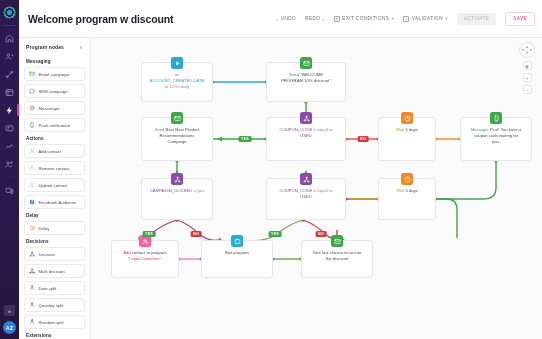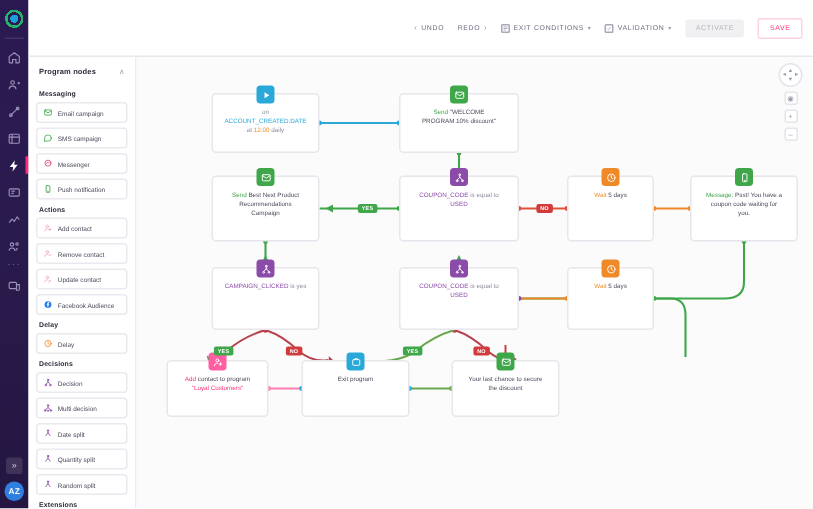--- a/index.html
+++ b/index.html
@@ -229,20 +229,21 @@
         </svg>
     </div>
 
     <div class="spacer"></div>
 
     <div class="collapse">»</div>
     <div class="avatar">AZ</div>
   </div>
 
   <div id="header">
+    <div id="title">Welcome program w discount</div>
 
     <div id="toolbar">
       <div class="tb">
         <span class="arw">‹</span>
         <span>UNDO</span>
       </div>
       <div class="tb">
         <span>REDO</span>
         <span class="arw">›</span>
       </div>

